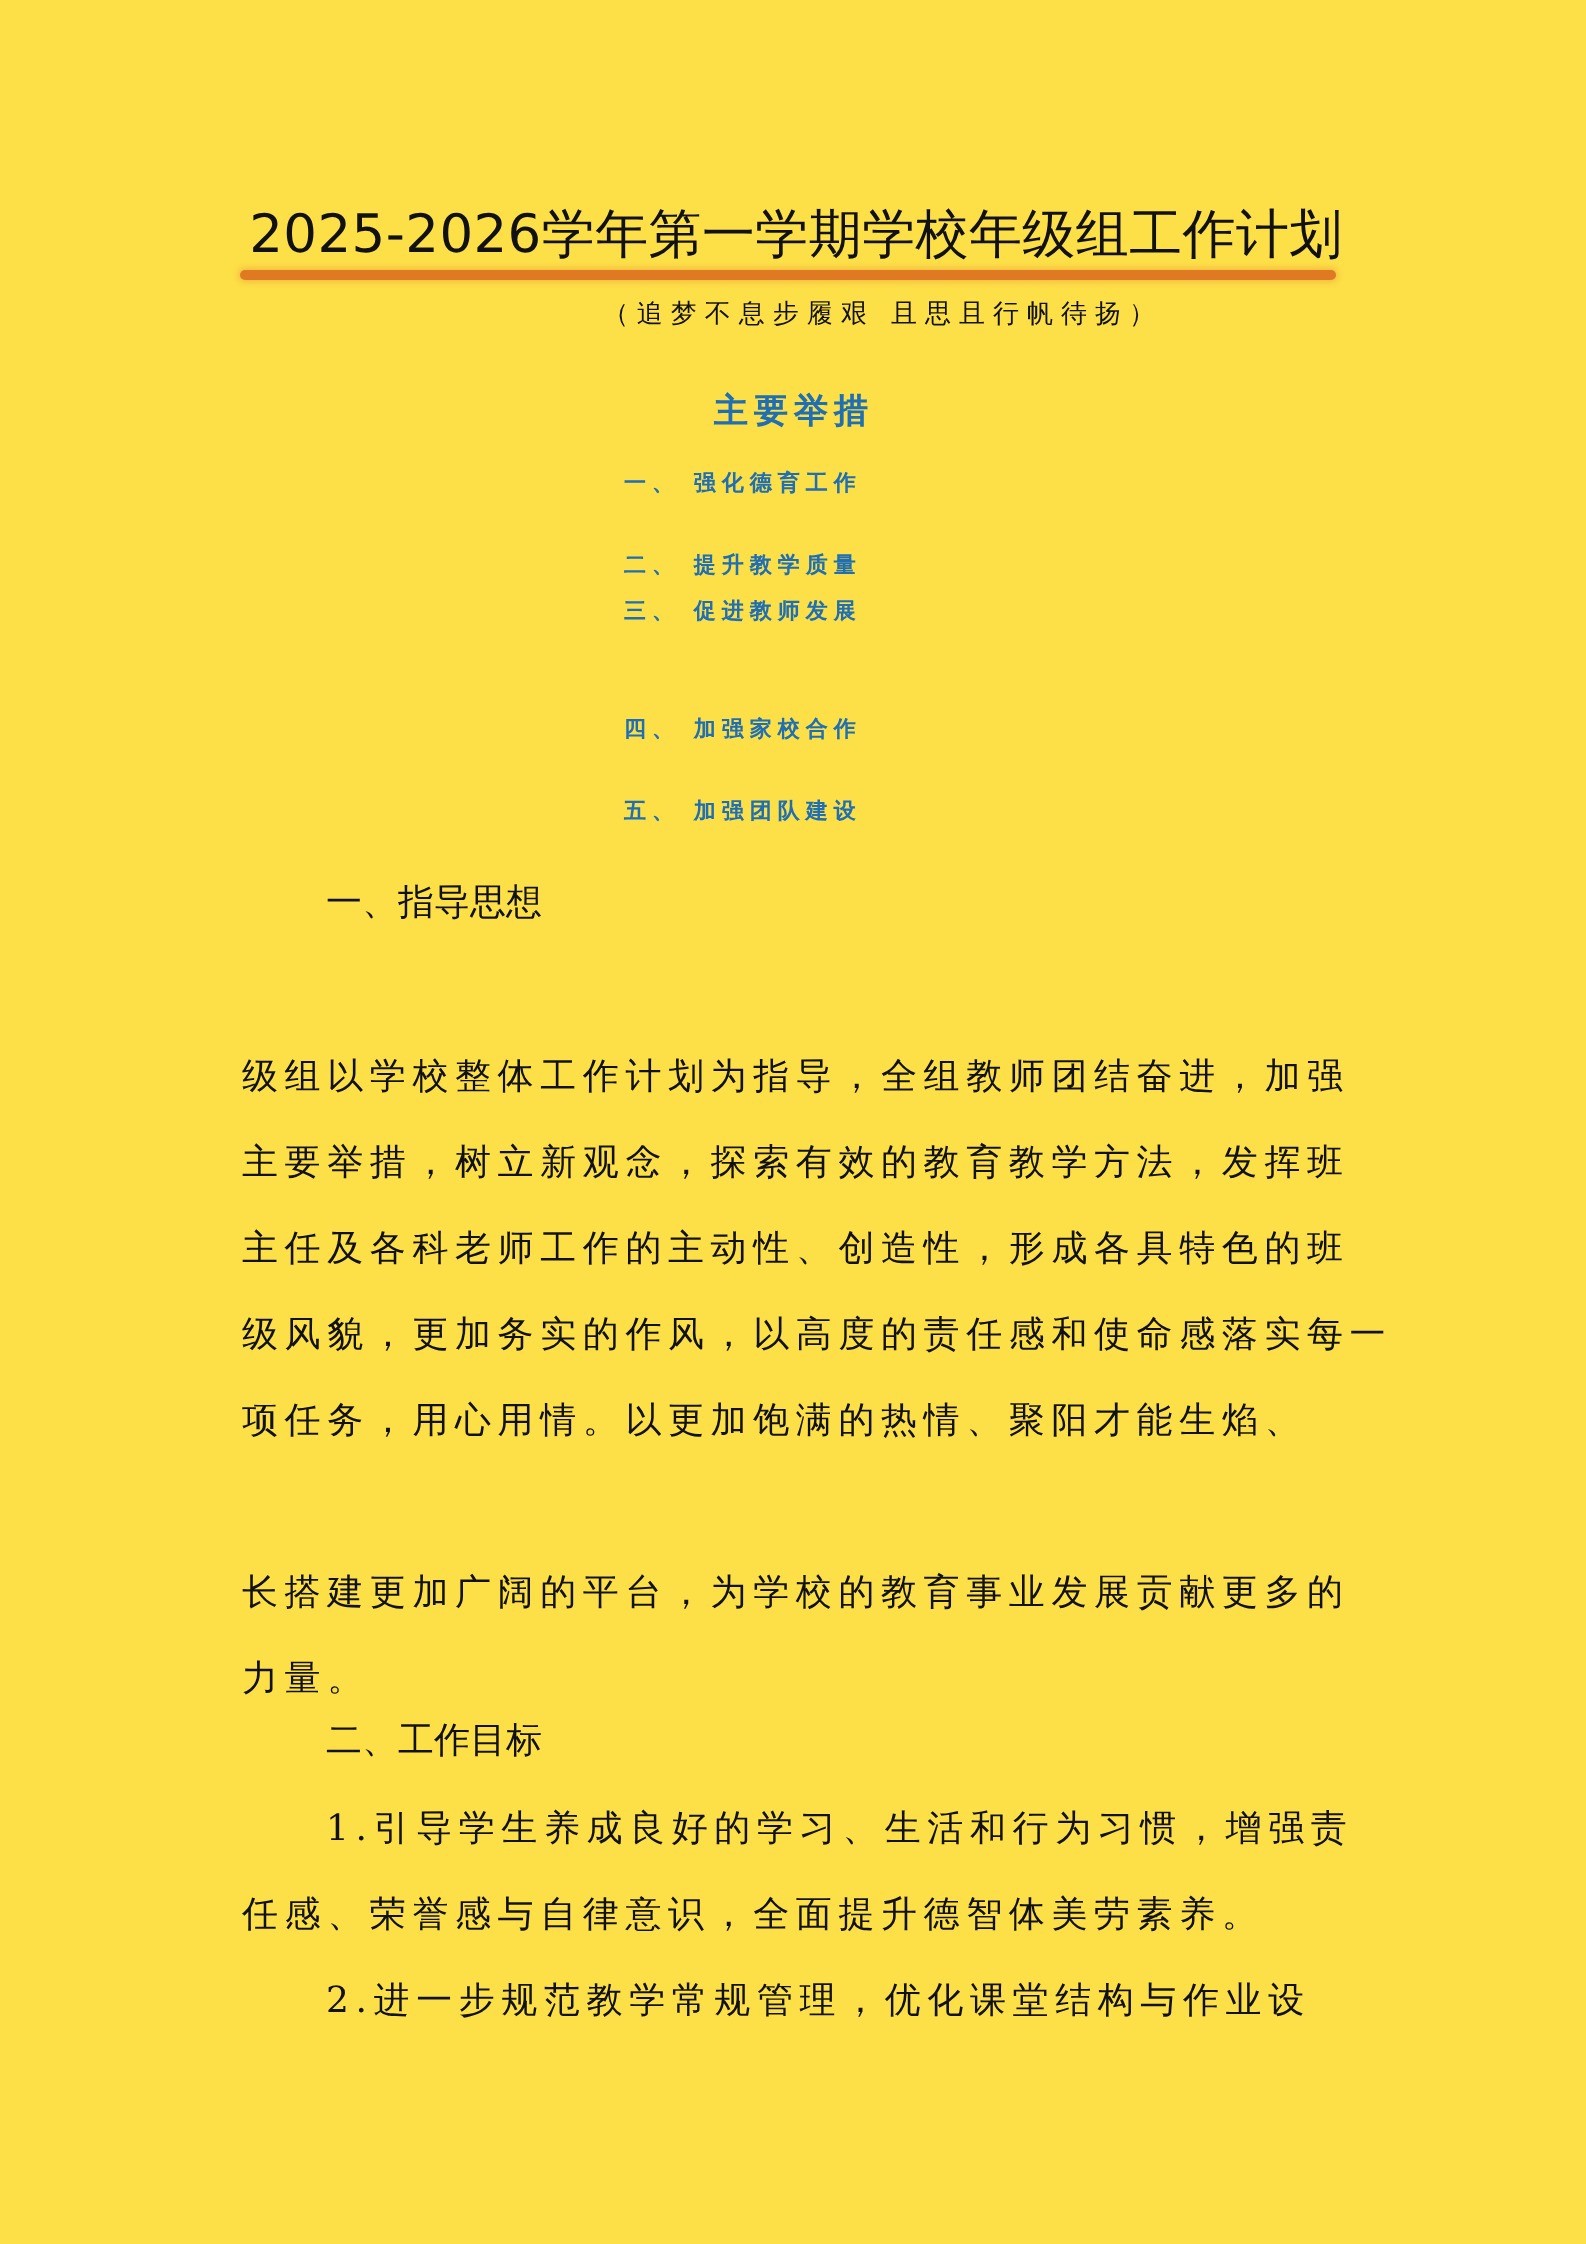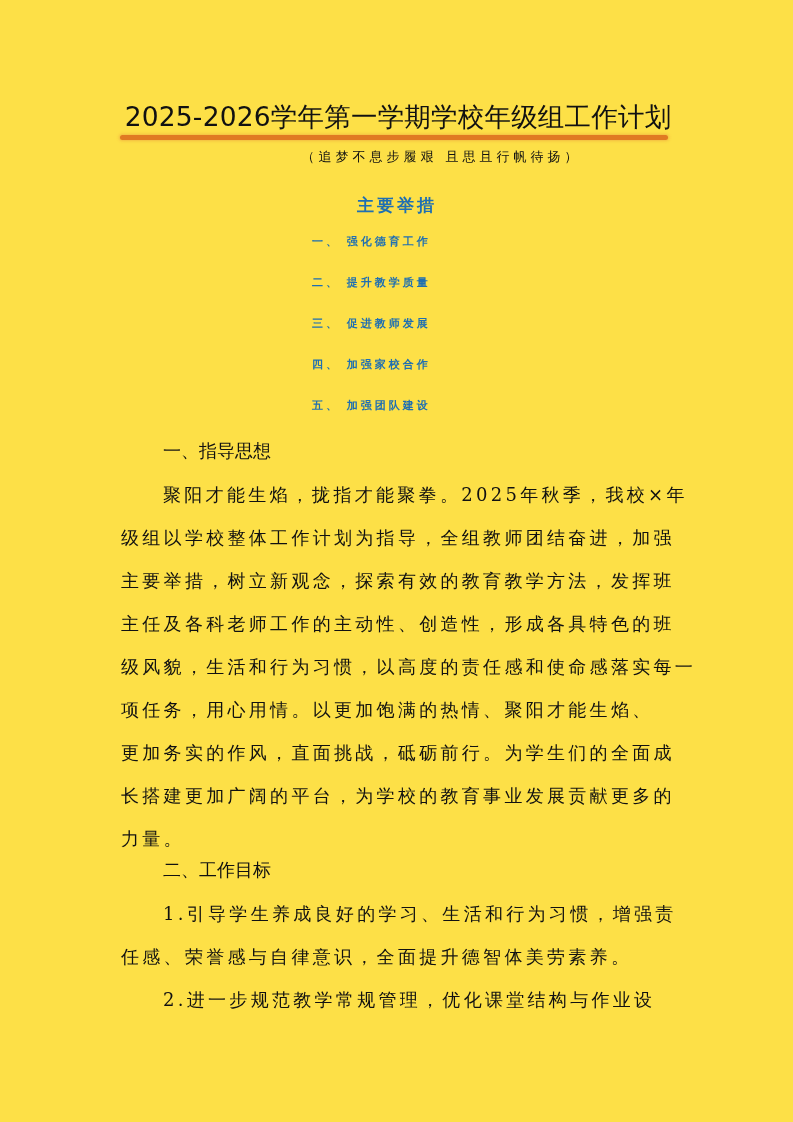--- a/index.html
+++ b/index.html
@@ -33,33 +33,31 @@
 
 <div class="page">
   <div class="title">2025-2026学年第一学期学校年级组工作计划</div>
   <div class="underline"></div>
   <div class="subtitle">（追梦不息步履艰 且思且行帆待扬）</div>
 
   <div class="measures">
     <div class="head">主要举措</div>
     <div class="item" style="top:40px">一、 强化德育工作</div>
     <div class="item" style="top:81px">二、 提升教学质量</div>
-    <div class="item" style="top:122px">三、 促进教师发展</div>
+    <div class="item" style="top:104px">三、 促进教师发展</div>
     <div class="item" style="top:163px">四、 加强家校合作</div>
     <div class="item" style="top:204px">五、 加强团队建设</div>
   </div>
 
   <div class="h2" style="top:439px">一、指导思想</div>
-  <div class="line indent" style="top:483px">聚阳才能生焰，拢指才能聚拳。2025年秋季，我校×年</div>
   <div class="line" style="top:526px">级组以学校整体工作计划为指导，全组教师团结奋进，加强</div>
   <div class="line" style="top:569px">主要举措，树立新观念，探索有效的教育教学方法，发挥班</div>
   <div class="line" style="top:612px">主任及各科老师工作的主动性、创造性，形成各具特色的班</div>
-  <div class="line" style="top:655px">级风貌，生活和行为习惯，以高度的责任感和使命感落实每一</div>
+  <div class="line" style="top:655px">级风貌，更加务实的作风，以高度的责任感和使命感落实每一</div>
   <div class="line" style="top:698px">项任务，用心用情。以更加饱满的热情、聚阳才能生焰、</div>
-  <div class="line" style="top:741px">更加务实的作风，直面挑战，砥砺前行。为学生们的全面成</div>
   <div class="line" style="top:784px">长搭建更加广阔的平台，为学校的教育事业发展贡献更多的</div>
   <div class="line" style="top:827px">力量。</div>
 
   <div class="h2" style="top:858px">二、工作目标</div>
   <div class="line indent" style="top:902px">1.引导学生养成良好的学习、生活和行为习惯，增强责</div>
   <div class="line" style="top:945px">任感、荣誉感与自律意识，全面提升德智体美劳素养。</div>
   <div class="line indent" style="top:988px">2.进一步规范教学常规管理，优化课堂结构与作业设</div>
 </div>
 
 </body></html>

